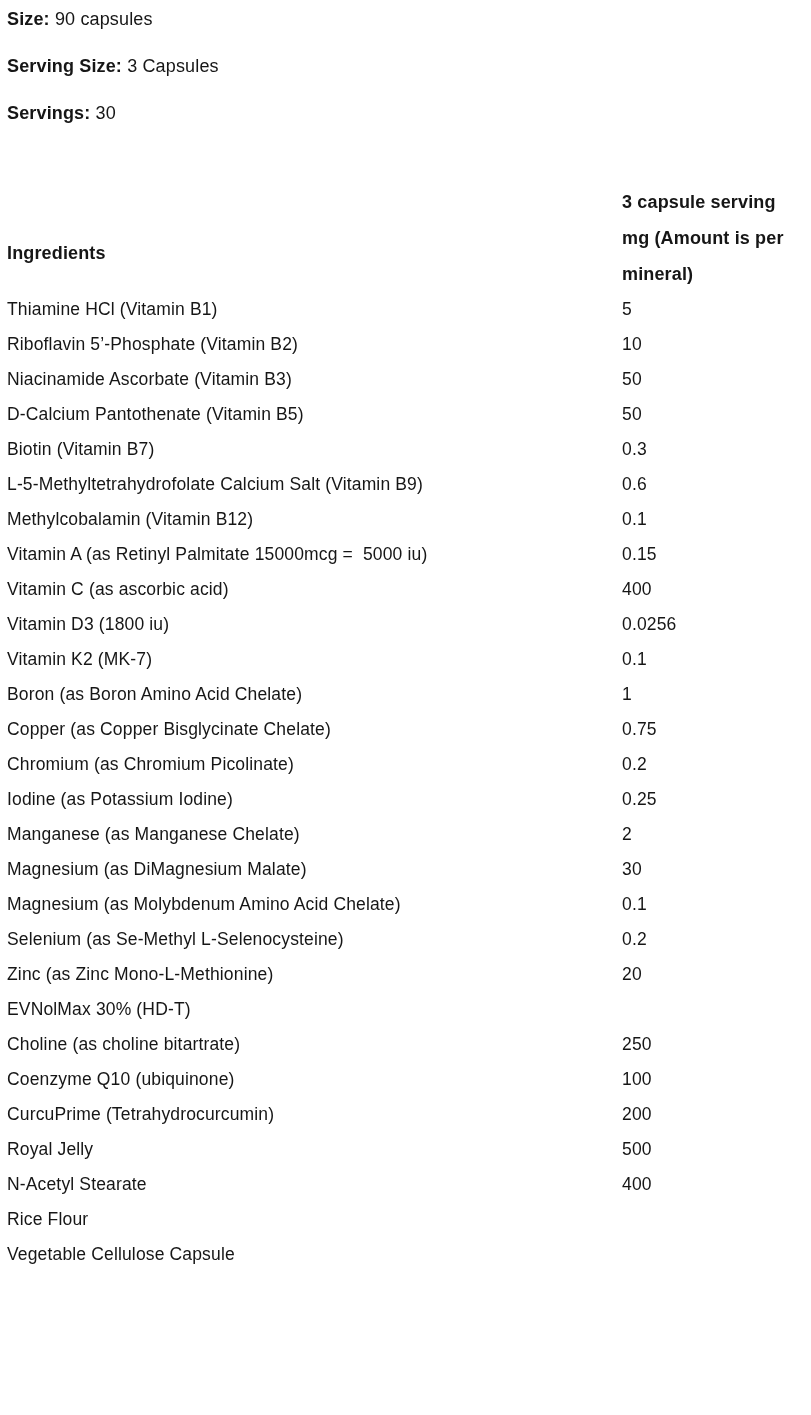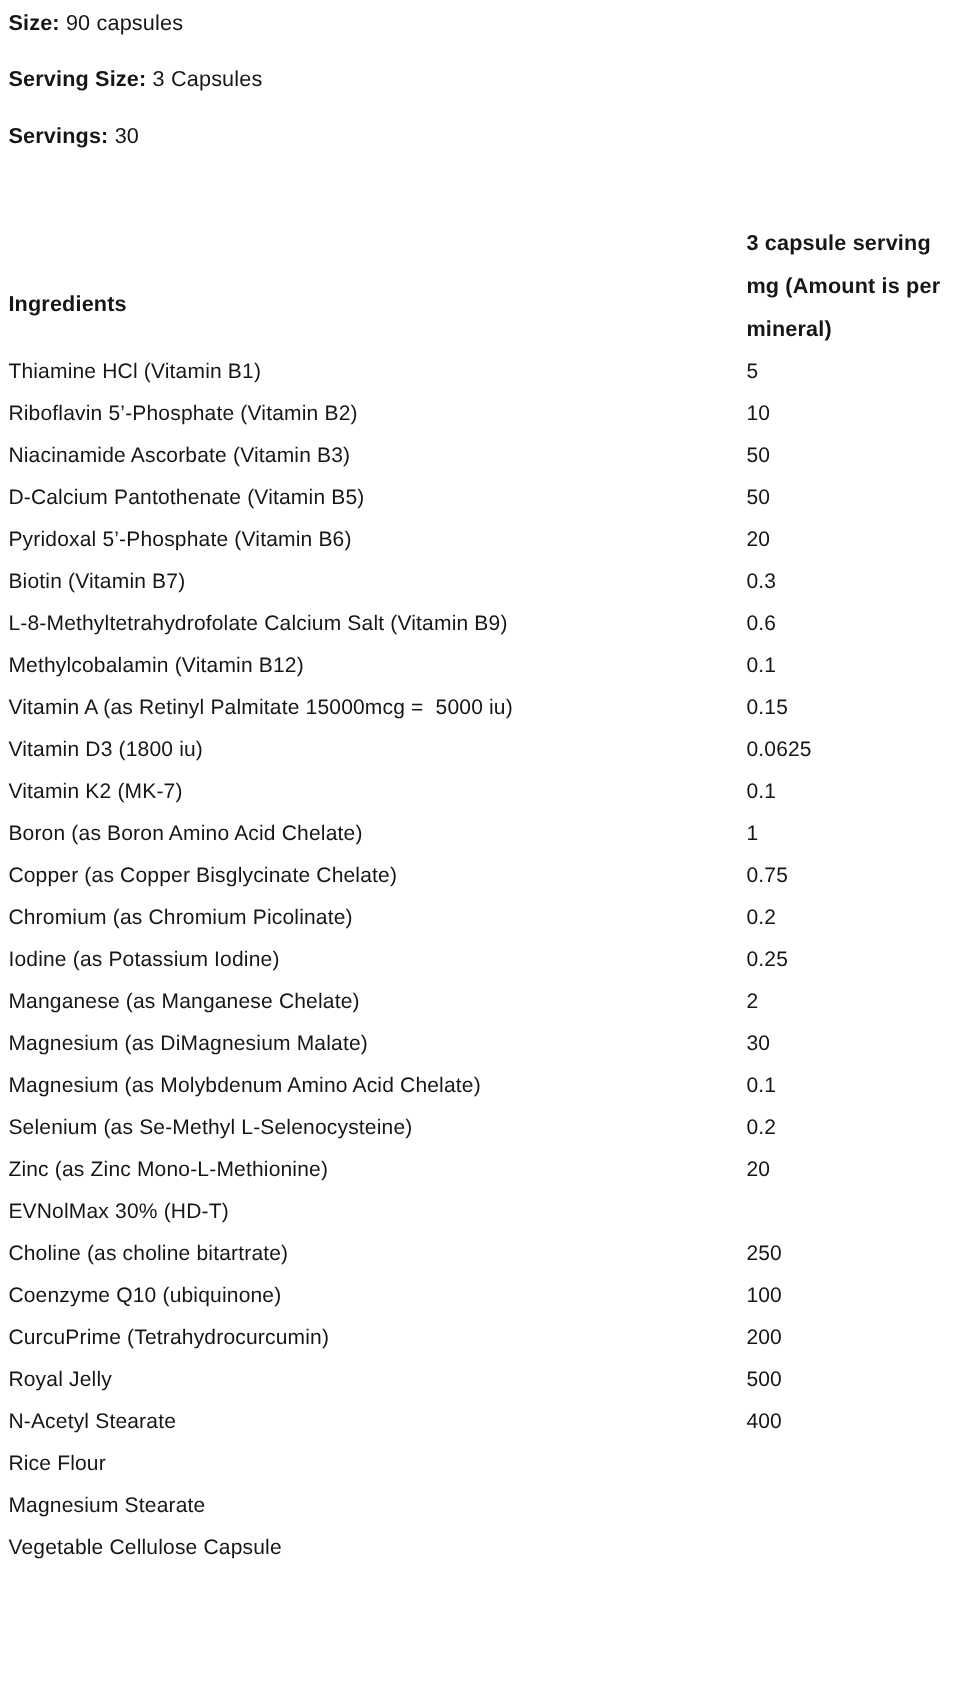--- a/index.html
+++ b/index.html
@@ -105,49 +105,49 @@
   <tr>
     <td class="c1">Niacinamide Ascorbate (Vitamin B3)</td>
     <td class="c2">50</td>
   </tr>
 
   <tr>
     <td class="c1">D-Calcium Pantothenate (Vitamin B5)</td>
     <td class="c2">50</td>
   </tr>
 
-  <tr>
-    <td class="c1">Pyridoxal 5’-Phosphate (Vitamin B6)</td>
-    <td class="c2">20</td>
-  </tr>
 
   <tr>
     <td class="c1">Biotin (Vitamin B7)</td>
     <td class="c2">0.3</td>
   </tr>
 
   <tr>
-    <td class="c1">L-8-Methyltetrahydrofolate Calcium Salt (Vitamin B9)</td>
+    <td class="c1">L-5-Methyltetrahydrofolate Calcium Salt (Vitamin B9)</td>
     <td class="c2">0.6</td>
   </tr>
 
   <tr>
     <td class="c1">Methylcobalamin (Vitamin B12)</td>
     <td class="c2">0.1</td>
   </tr>
 
   <tr>
     <td class="c1">Vitamin A (as Retinyl Palmitate 15000mcg =  5000 iu)</td>
     <td class="c2">0.15</td>
   </tr>
 
+  <tr>
+    <td class="c1">Vitamin C (as ascorbic acid)</td>
+    <td class="c2">400</td>
+  </tr>
 
   <tr>
     <td class="c1">Vitamin D3 (1800 iu)</td>
-    <td class="c2">0.0625</td>
+    <td class="c2">0.0256</td>
   </tr>
 
   <tr>
     <td class="c1">Vitamin K2 (MK-7)</td>
     <td class="c2">0.1</td>
   </tr>
 
   <tr>
     <td class="c1">Boron (as Boron Amino Acid Chelate)</td>
     <td class="c2">1</td>
@@ -222,24 +222,20 @@
   <tr>
     <td class="c1">N-Acetyl Stearate</td>
     <td class="c2">400</td>
   </tr>
 
   <tr>
     <td class="c1">Rice Flour</td>
     <td class="c2"></td>
   </tr>
 
-  <tr>
-    <td class="c1">Magnesium Stearate</td>
-    <td class="c2"></td>
-  </tr>
 
   <tr>
     <td class="c1">Vegetable Cellulose Capsule</td>
     <td class="c2"></td>
   </tr>
 </tbody>
   </table>
 
 </main>
 

